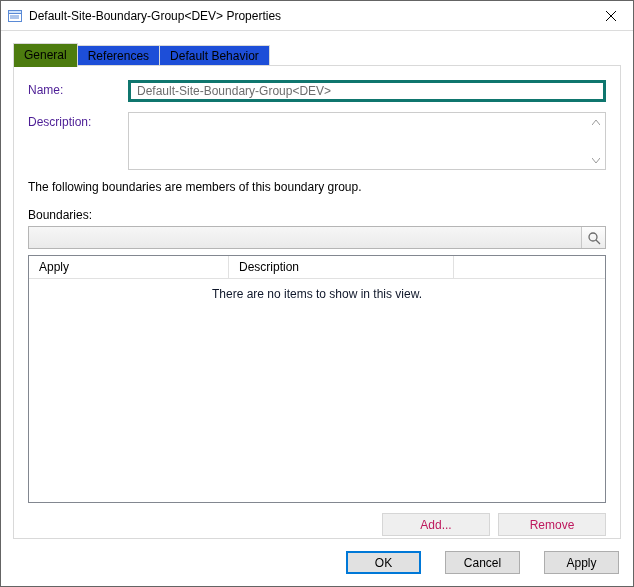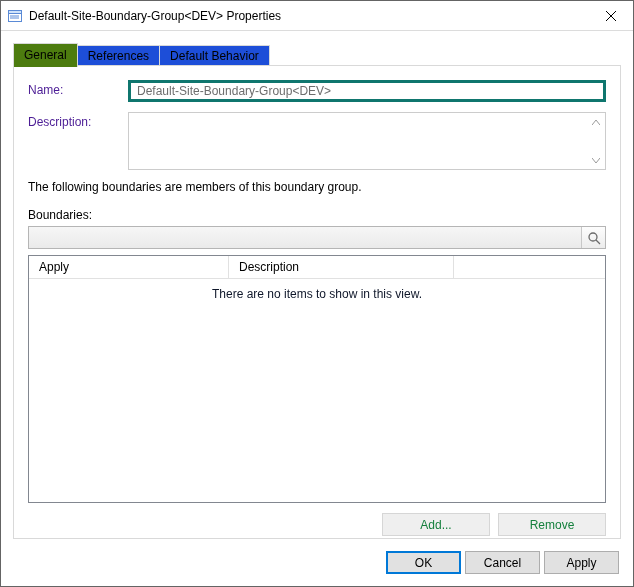--- a/index.html
+++ b/index.html
@@ -202,36 +202,36 @@
     height: 23px;
     font-family: inherit;
     font-size: 12px;
     border: 1px solid #adadad;
     background: #e1e1e1;
     color: #000;
     cursor: default;
     padding: 0 8px;
   }
   button.win:disabled {
-    color: #15803d;
+    color: #be185d;
     background: #efefef;
     border-color: #d6d6d6;
   }
   button.win.default {
     border: 1px solid #0078d7;
     outline: 1px solid #0078d7;
     outline-offset: -2px;
   }
   
   .dialog-buttons {
     position: absolute;
     right: 14px;
     bottom: 12px;
     display: flex;
-    gap: 4px;
+    gap: 24px;
   }
   .dialog-buttons button.win { min-width: 75px; }
 </style>
 </head>
 <body>
 
 <div class="titlebar">
   <span class="icon">
     <svg width="16" height="16" viewBox="0 0 16 16">
       <rect x="1.5" y="2.5" width="13" height="11" fill="#fff" stroke="#5a8ad6"></rect>

